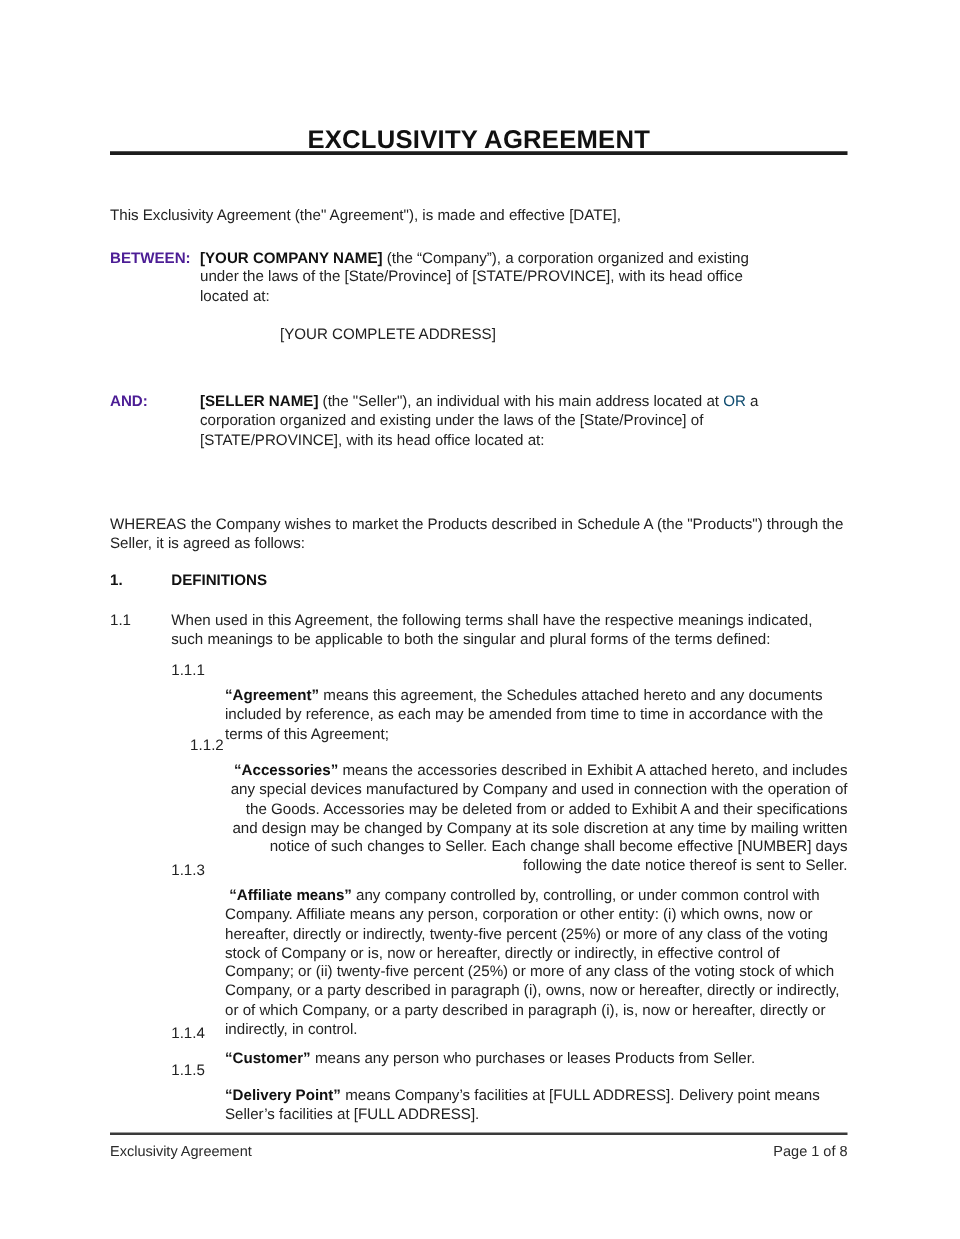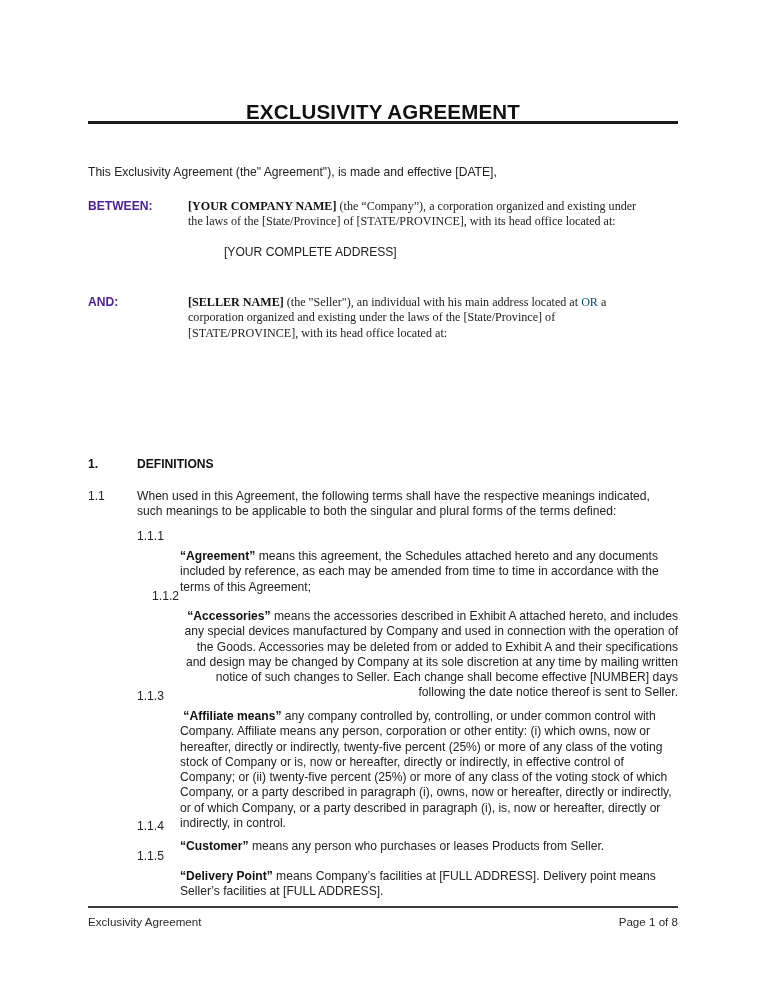--- a/index.html
+++ b/index.html
@@ -57,34 +57,33 @@
     width: 590px;
   }
 
   
   .party {
     position: absolute;
     left: 88px;
     width: 590px;
   }
   .party-between { top: 199px; }
-  .party-and { top: 295px; }
+  .party-and { top: 314px; }
 
   .party-label {
     position: absolute;
     left: 0;
     top: 0;
     font-size: 12.1px;
     font-weight: bold;
     color: #4c1d95;
   }
   .party-body {
-    margin-left: 100px;
+    margin-left: 72px;
     width: 454px;
-    font-family: Liberation Serif, serif;
   }
   .party-address {
     margin-left: 136px;
     width: 454px;
     margin-top: 15.3px;
   }
   .bold { font-weight: bold; color: #111111; }
   .or-gray { color: #0c4a6e; }
 
   
@@ -180,20 +179,21 @@
     <span class="party-label">BETWEEN:</span>
     <div class="party-body body-text"><span class="bold">[YOUR COMPANY NAME]</span><span> (the “Company”), a corporation organized and existing under the laws of the [State/Province] of [STATE/PROVINCE], with its head office located at:</span></div>
     <div class="party-address body-text">[YOUR COMPLETE ADDRESS]</div>
   </div>
 
   <div class="party party-and">
     <span class="party-label">AND:</span>
     <div class="party-body body-text"><span class="bold">[SELLER NAME]</span><span> (the "Seller"), an individual with his main address located at </span><span class="or-gray">OR</span><span> a corporation organized and existing under the laws of the [State/Province] of [STATE/PROVINCE], with its head office located at:</span></div>
   </div>
 
+  <p class="whereas body-text">WHEREAS the Company wishes to market the Products described in Schedule A (the "Products") through the Seller, it is agreed as follows:</p>
 
   <div class="section-head"><span class="num">1.</span><span>DEFINITIONS</span></div>
 
   <div class="clause-l1" style="top:489px;">
     <span class="num body-text">1.1</span>
     <div class="txt body-text">When used in this Agreement, the following terms shall have the respective meanings indicated, such meanings to be applicable to both the singular and plural forms of the terms defined:</div>
   </div>
 
   <div class="clause-l2" style="top:529px;">
     <span class="num body-text">1.1.1</span>

